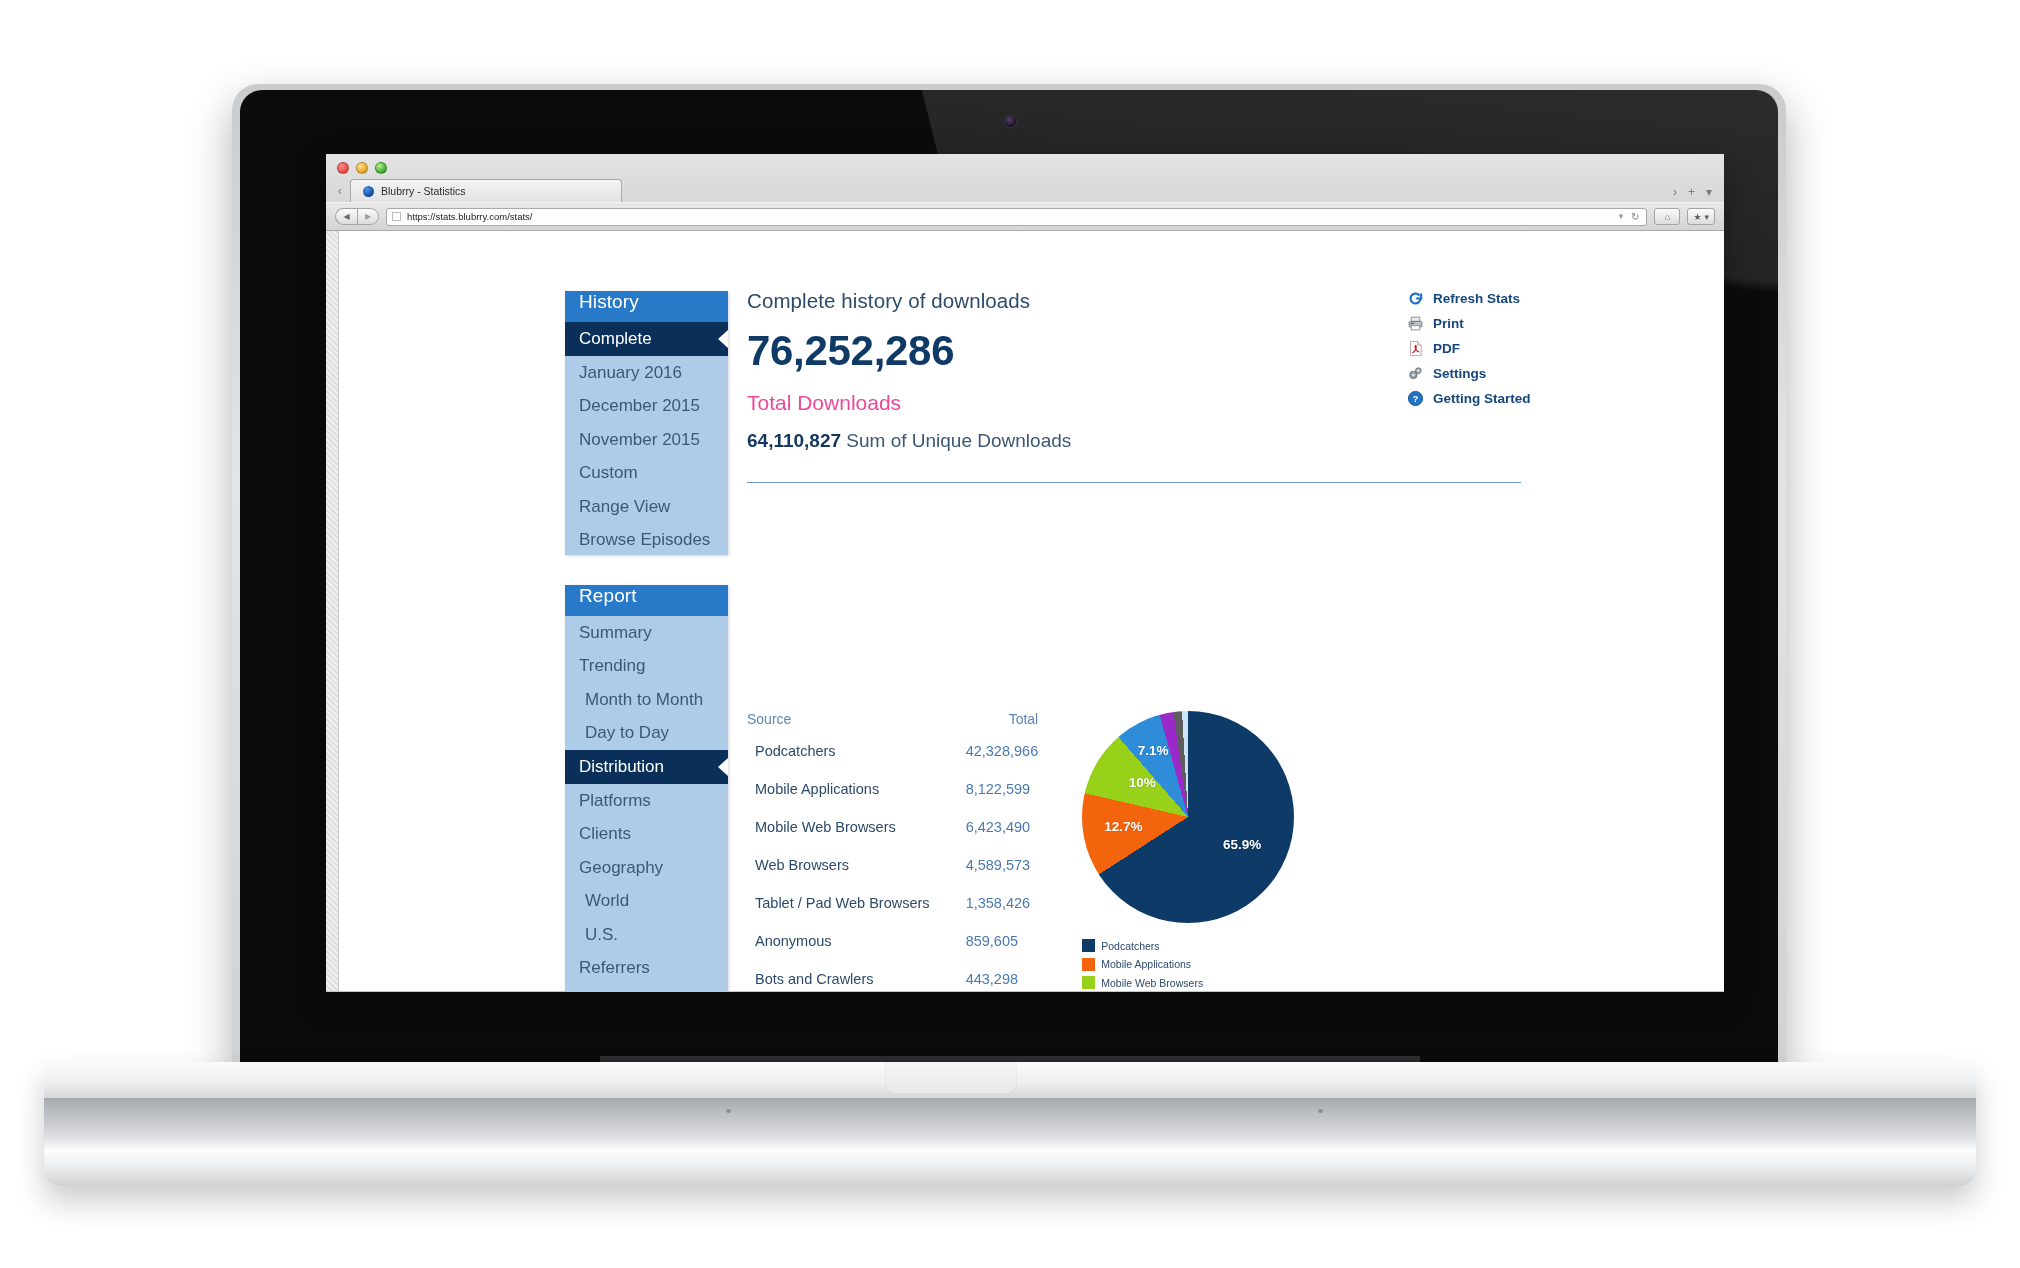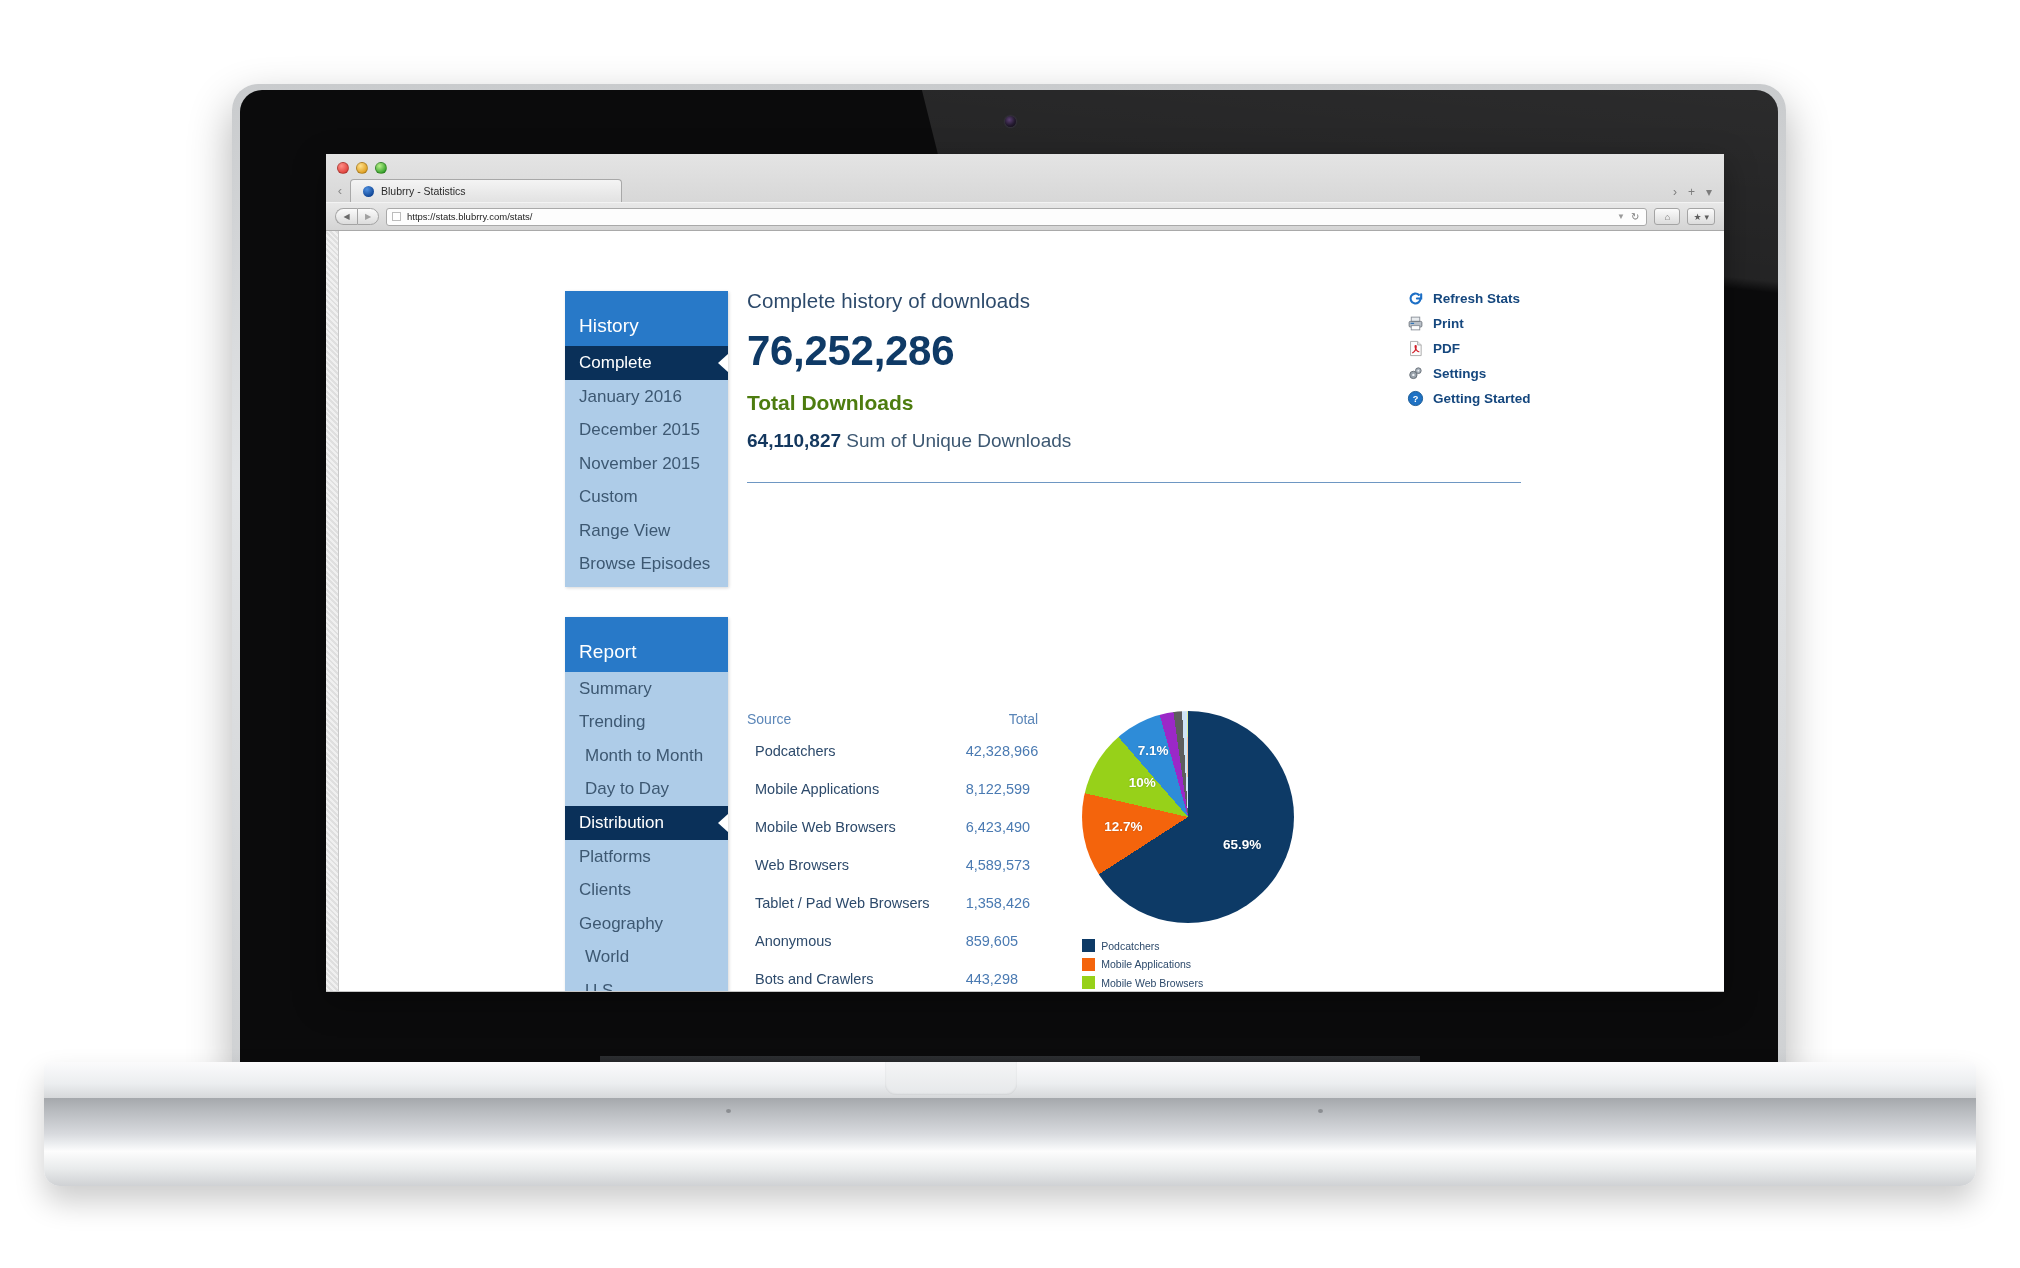--- a/index.html
+++ b/index.html
@@ -179,21 +179,21 @@
   }
 
   
   .page { position:absolute; left: 13px; top: 0; right:0; bottom: 12px; background:#fff; }
 
   
   .sidebar { position:absolute; left: 226px; top: 60px; width: 163px; }
   .nav-block { box-shadow: 1px 1px 3px rgba(0,0,0,.16); margin-bottom: 30px; background:#aecce8; }
   .nav-head {
     background: #2879c8; color:#ffffff;
-    font-size: 19px; padding: 24px 14px 9px;
+    font-size: 19px; padding: 0 14px 9px;
     letter-spacing:.1px;
   }
   .nav-item {
     position: relative;
     font-size: 17px; color:#3d5872;
     padding: 7px 14px;
     line-height: 1.15;
     cursor: pointer;
   }
   .nav-item.sub { padding-left: 20px; }
@@ -202,30 +202,30 @@
   }
   .nav-item.active::after {
     content:"";
     position:absolute; right: 0; top: 50%;
     transform: translateY(-50%);
     width: 0; height: 0;
     border-top: 9px solid transparent;
     border-bottom: 9px solid transparent;
     border-right: 10px solid #ffffff;
   }
-  .nav-block .nav-item:last-child { padding-bottom: 13px; }
+  .nav-block .nav-item:last-child { padding-bottom: 5px; }
 
   
   .main { position:absolute; left: 408px; top: 58px; right: 20px; }
   .sub-title { font-size: 20.5px; color:#2d4a6b; font-weight: 400; letter-spacing:.1px; }
   .big-number {
     font-size: 42px; color:#0f3a66; font-weight: 700;
     letter-spacing: -.3px; margin-top: 14px;
   }
-  .total-label { font-size: 21px; color:#4d7c0f; font-weight:700; margin-top: 16px; }
+  .total-label { font-size: 21px; color:#ec4899; font-weight:400; margin-top: 16px; }
   .unique-line { font-size: 19px; color:#3d5872; margin-top: 15px; }
   .unique-line b { color:#13375e; font-weight: 700; }
   .divider { height:1px; background:#6e97c3; margin: 30px 0 0 0; width: 774px; }
 
   
   .actions { position:absolute; right: 108px; top: 58px; width: 210px; }
   .act-row { display:flex; align-items:center; gap:9px; margin-bottom: 7px; }
   .act-label { font-size: 13.5px; color:#15477e; font-weight:700; }
   .act-icon { width: 18px; height: 18px; flex:none; display:flex; align-items:center; justify-content:center; }
 

